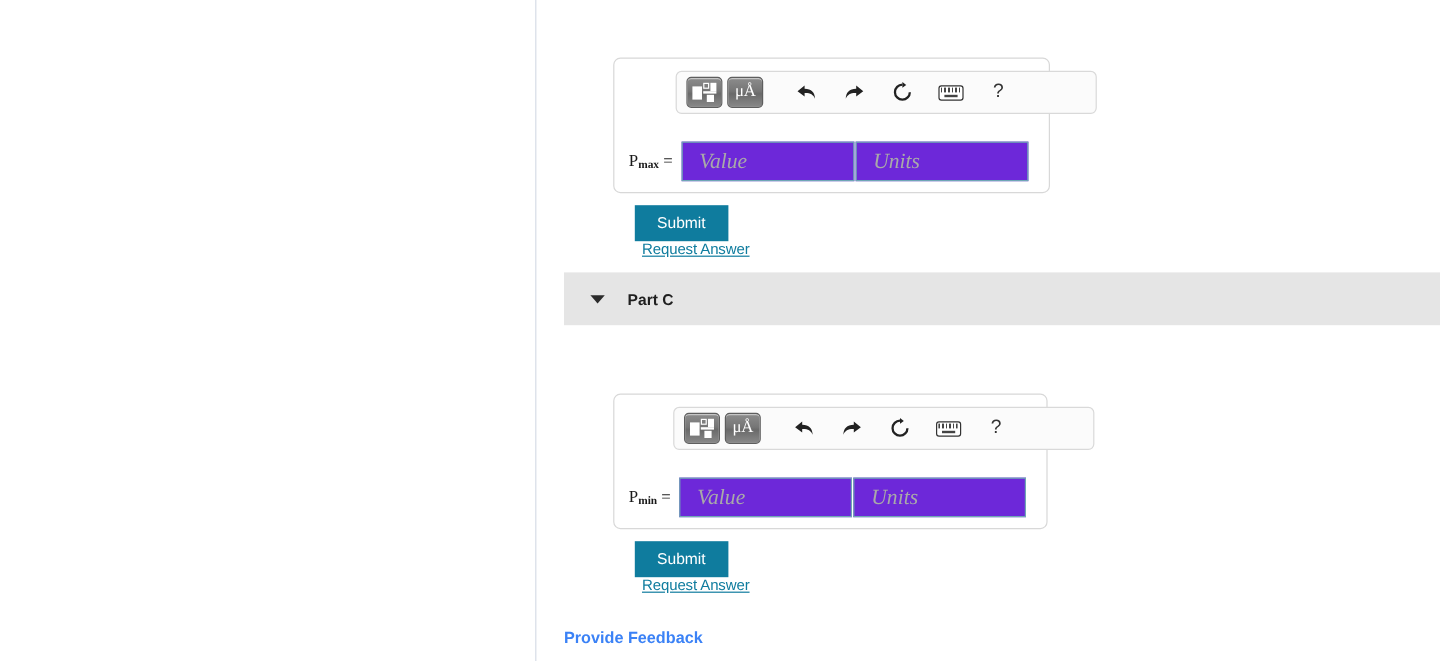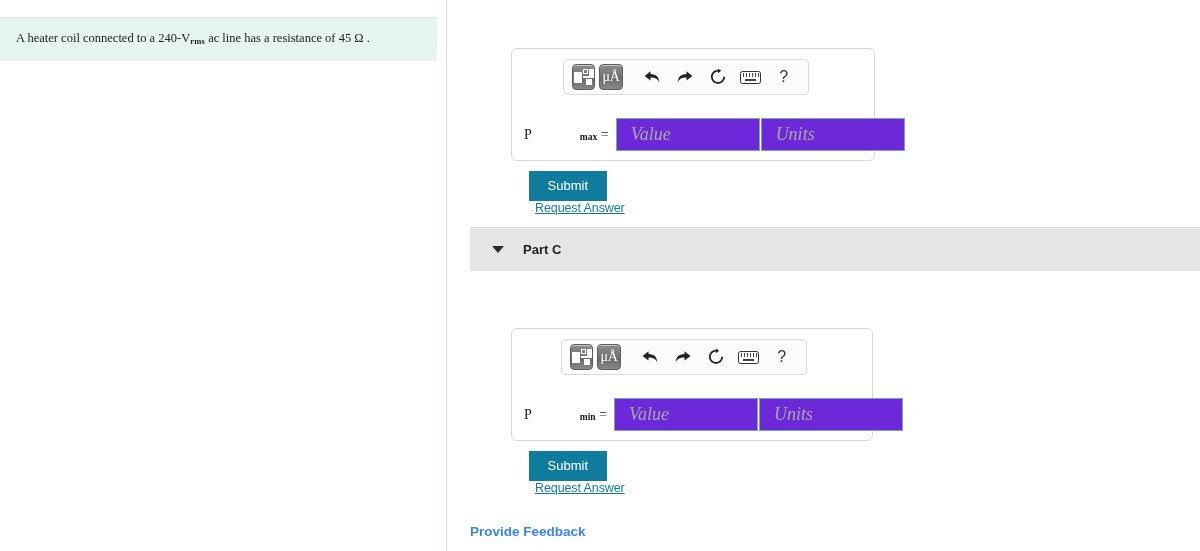--- a/index.html
+++ b/index.html
@@ -49,21 +49,21 @@
     position: absolute;
     border: 1px solid #d8d8d8; border-radius: 6px;
     background: #ffffff;
     padding: 9px 10px 9px 12px;
   }
   .abox-1 { left: 64px; top: 48px; width: 364px; height: 113px; }
   .abox-2 { left: 64px; top: 328px; width: 362px; height: 113px; }
 
   .toolbar {
     position: absolute; left: 51px; top: 10px;
-    height: 36px; width: 246px;
+    height: 36px; width: 351px;
     border: 1px solid #d9d9d9; border-radius: 5px;
     background: #fbfbfb;
     display: flex; align-items: center;
     padding: 0 8px;
     gap: 0px;
   }
   .tb2 { left: 49px; }
 
   .tbtn {
     width: 30px; height: 26px;
@@ -110,21 +110,21 @@
   }
   .kbd::after {
     content:""; position:absolute; left:4px; bottom:1.5px; right:4px; height:2px; background:#444;
   }
 
   .eqrow { position: absolute; left: 12px; bottom: 9px; display: flex; align-items: center; }
   .eqlabel {
     font-family: "Liberation Serif", serif;
     font-size: 14px; color: #1a1a1a; margin-right: 7px; white-space: nowrap;
   }
-  .eqlabel sub { font-size: 9.5px; font-weight: bold; vertical-align: -0.2em; margin-left: 48px; }
+  .eqlabel sub { font-size: 9.5px; font-weight: bold; vertical-align: -0.2em; }
   .field {
     height: 33px; border: 1px solid #6fa7b5; background: #6d28d9;
     display: flex; align-items: center; padding-left: 14px;
     font-family: "Liberation Serif", serif; font-style: italic;
     font-size: 18px; color: #a9a9a9;
   }
   .f-value { width: 144px; }
   .f-units { width: 144px; margin-left: 1px; }
 
   
@@ -169,25 +169,20 @@
   .feedback {
     position: absolute; left: 23px; top: 524px;
     color: #3b82f6; font-size: 13.5px; font-weight: bold; cursor: pointer;
   }
 </style>
 </head>
 <body>
 
 <div class="page">
 
-  <div class="left-panel">
-    <div class="problem-box">
-      <div class="problem-text"><span>A heater coil connected to a 240-</span><span class="vunit"><span>V</span><sub>rms</sub></span><span> ac line has a resistance of 45 </span><span>Ω</span>&nbsp;<span>.</span></div>
-    </div>
-  </div>
   <div class="vdivider"></div>
 
   <div class="right-col">
 
 
     <div class="answer-box abox-1">
 
       <div class="toolbar">
         <div class="tbtn">
           <span class="tool-icon">

